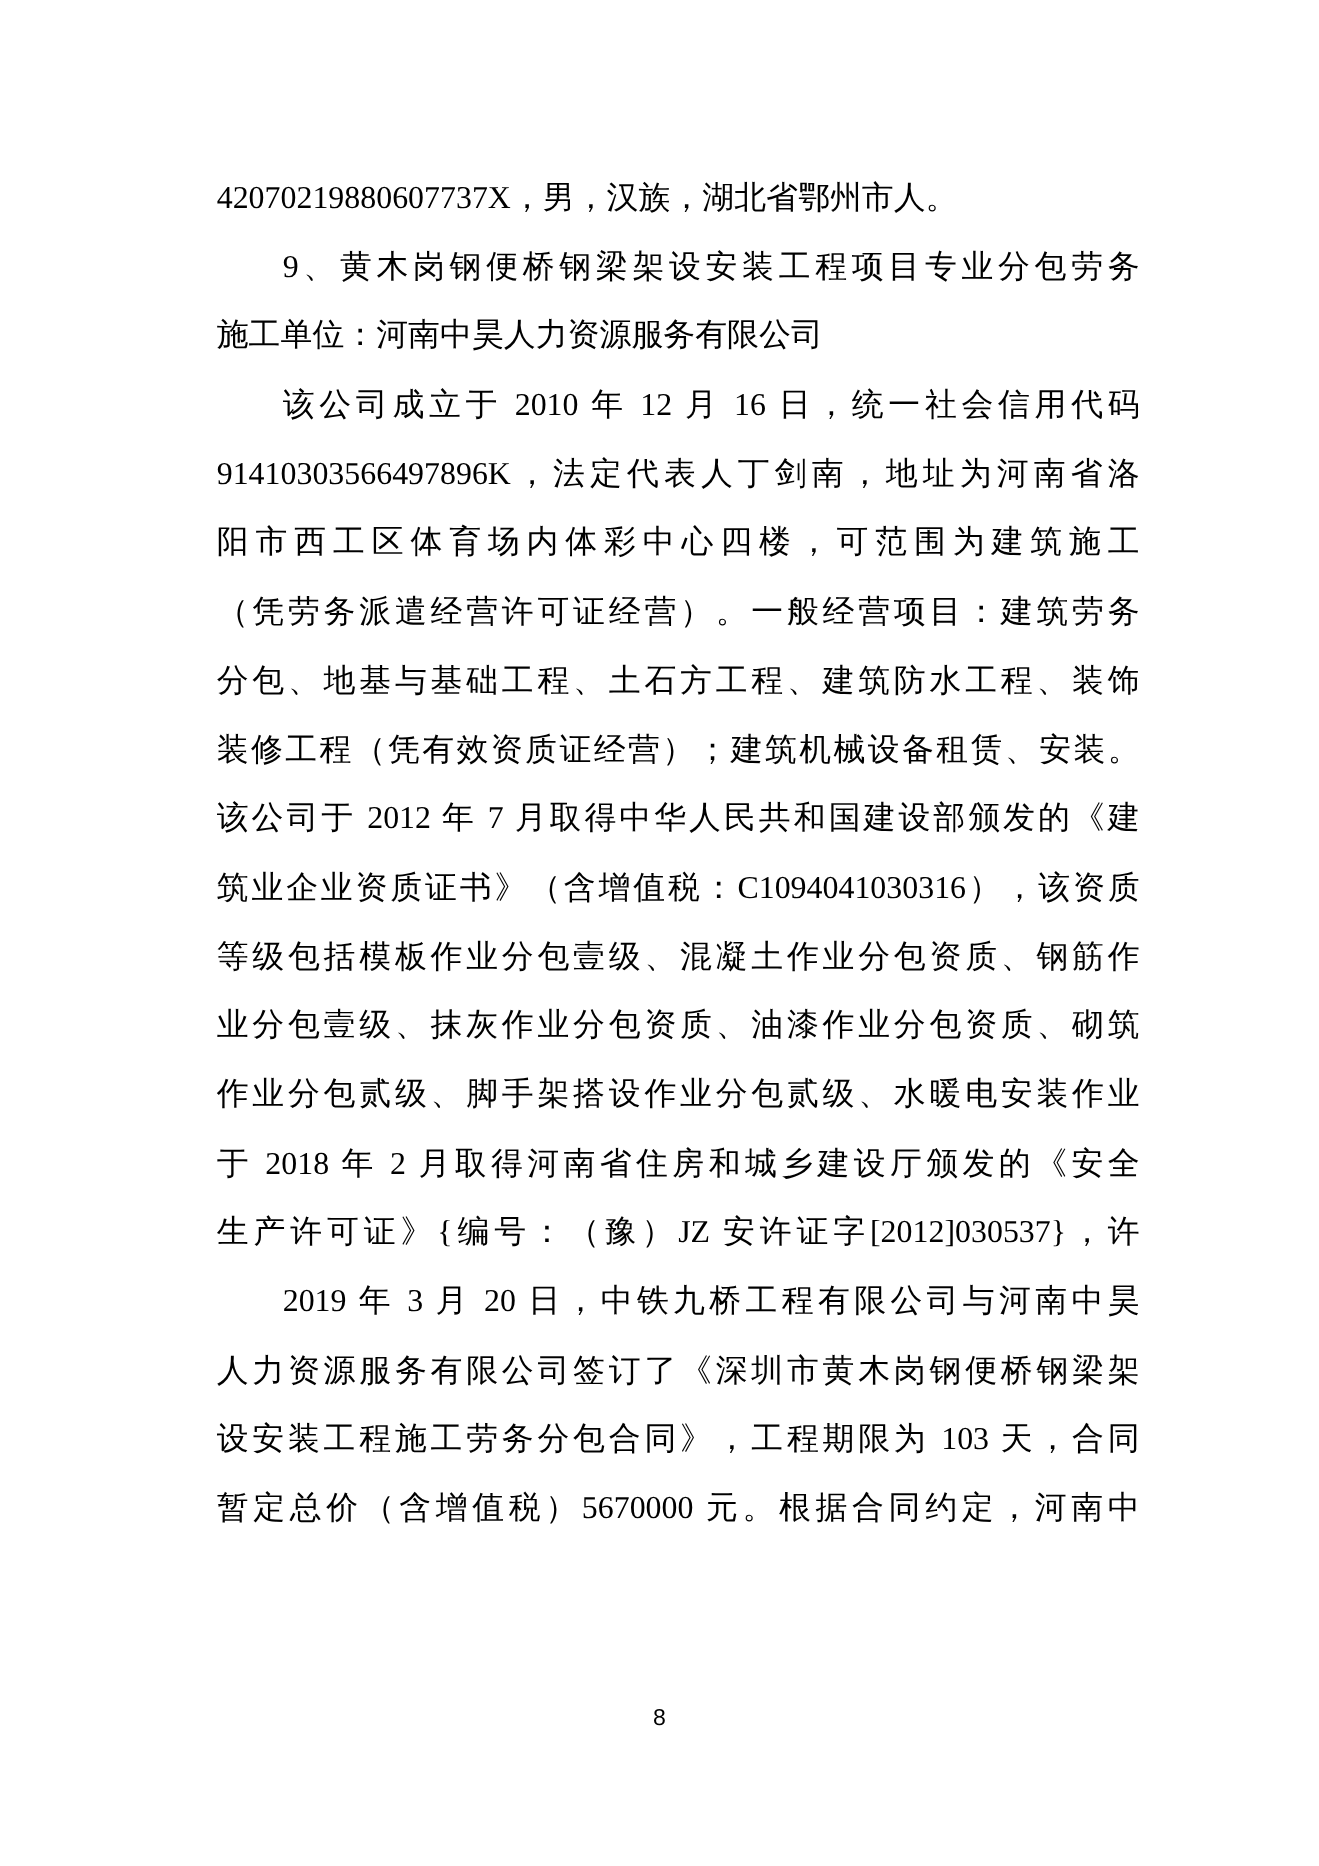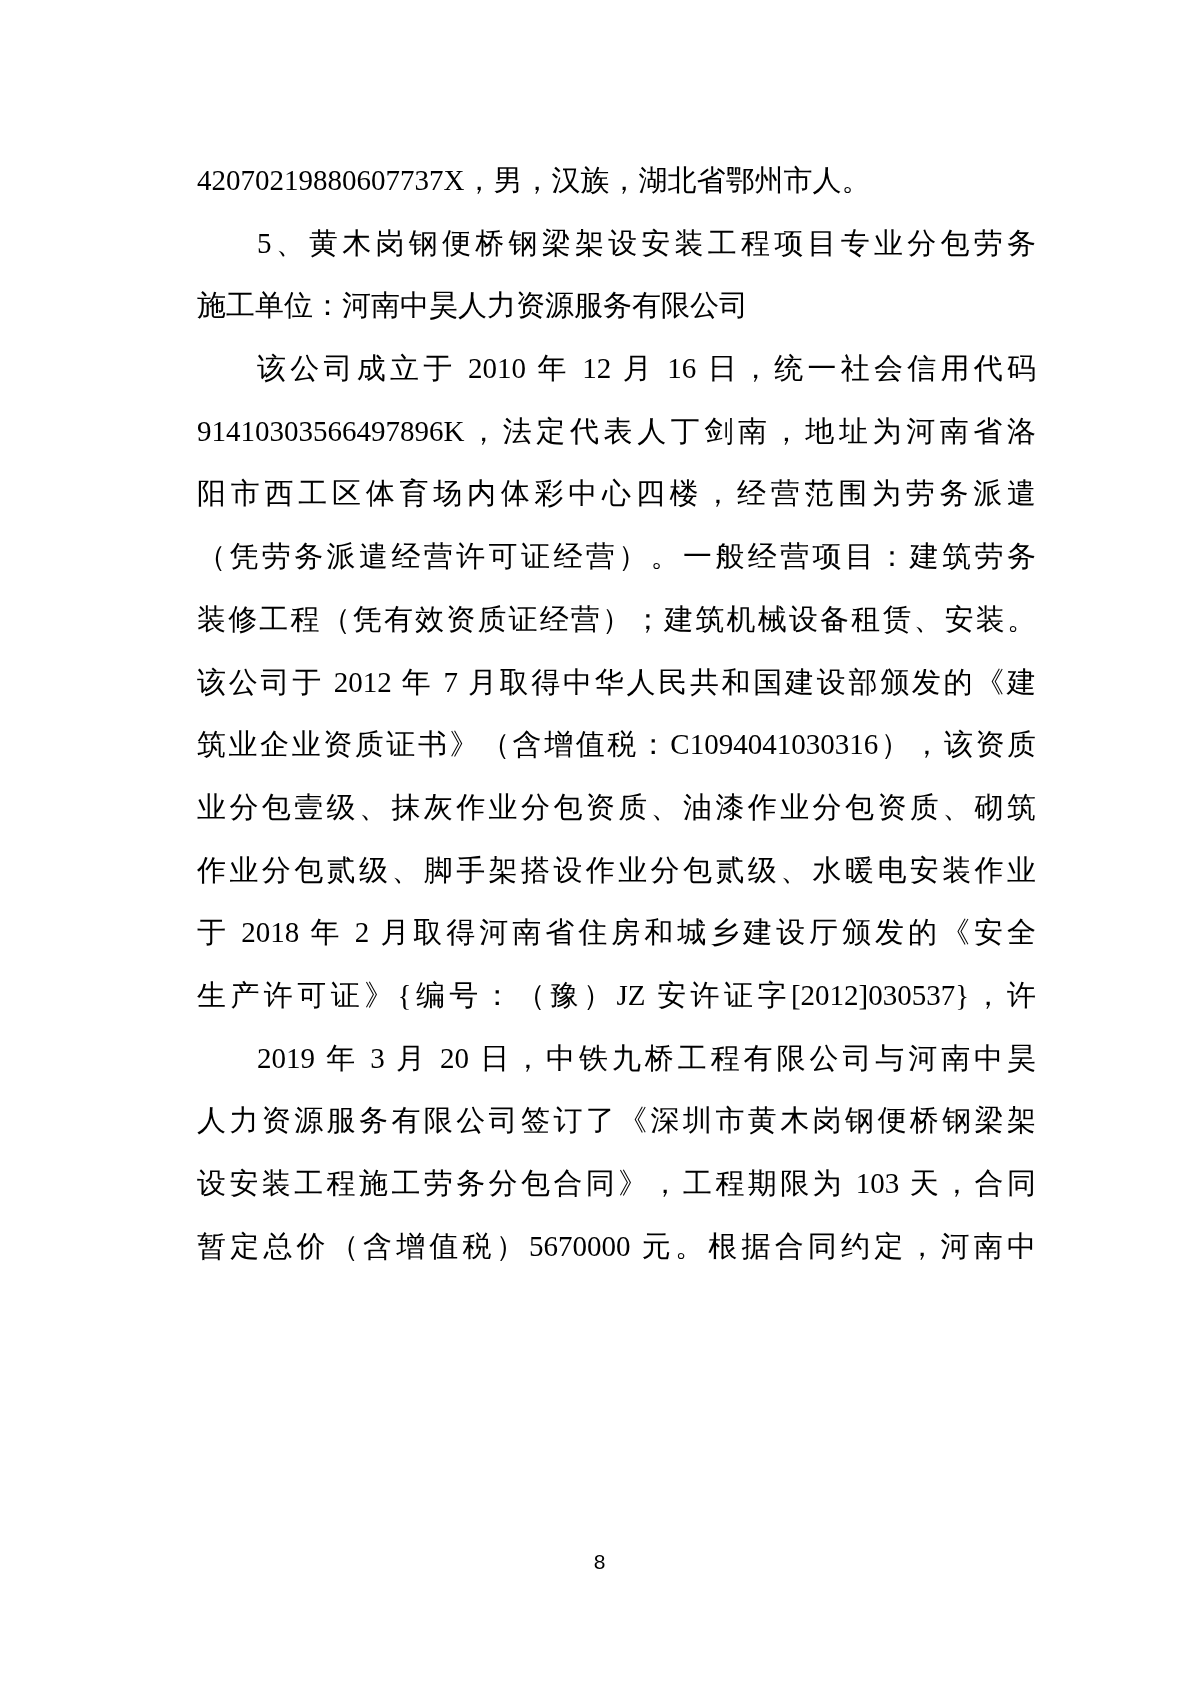--- a/index.html
+++ b/index.html
@@ -61,32 +61,34 @@
 
 <div class="page">
 
   <div class="text-block">
 
     <div class="para">
       <div class="line end">42070219880607737X，男，汉族，湖北省鄂州市人。</div>
     </div>
 
     <div class="para">
-      <div class="line indent">5、黄木岗钢便桥钢梁架设安装工程项目专业分包劳务</div>
+      <div class="line indent">9、黄木岗钢便桥钢梁架设安装工程项目专业分包劳务</div>
       <div class="line end">施工单位：河南中昊人力资源服务有限公司</div>
     </div>
 
     <div class="para">
       <div class="line indent">该公司成立于 2010 年 12 月 16 日，统一社会信用代码</div>
       <div class="line">91410303566497896K，法定代表人丁剑南，地址为河南省洛</div>
-      <div class="line">阳市西工区体育场内体彩中心四楼，经营范围为劳务派遣</div>
+      <div class="line">阳市西工区体育场内体彩中心四楼，可范围为建筑施工</div>
       <div class="line">（凭劳务派遣经营许可证经营）。一般经营项目：建筑劳务</div>
+      <div class="line">分包、地基与基础工程、土石方工程、建筑防水工程、装饰</div>
       <div class="line">装修工程（凭有效资质证经营）；建筑机械设备租赁、安装。</div>
       <div class="line">该公司于 2012 年 7 月取得中华人民共和国建设部颁发的《建</div>
       <div class="line">筑业企业资质证书》（含增值税：C1094041030316），该资质</div>
+      <div class="line">等级包括模板作业分包壹级、混凝土作业分包资质、钢筋作</div>
       <div class="line">业分包壹级、抹灰作业分包资质、油漆作业分包资质、砌筑</div>
       <div class="line">作业分包贰级、脚手架搭设作业分包贰级、水暖电安装作业</div>
       <div class="line">于 2018 年 2 月取得河南省住房和城乡建设厅颁发的《安全</div>
       <div class="line">生产许可证》{编号：（豫）JZ 安许证字[2012]030537}，许</div>
     </div>
 
     <div class="para">
       <div class="line indent">2019 年 3 月 20 日，中铁九桥工程有限公司与河南中昊</div>
       <div class="line">人力资源服务有限公司签订了《深圳市黄木岗钢便桥钢梁架</div>
       <div class="line">设安装工程施工劳务分包合同》，工程期限为 103 天，合同</div>

